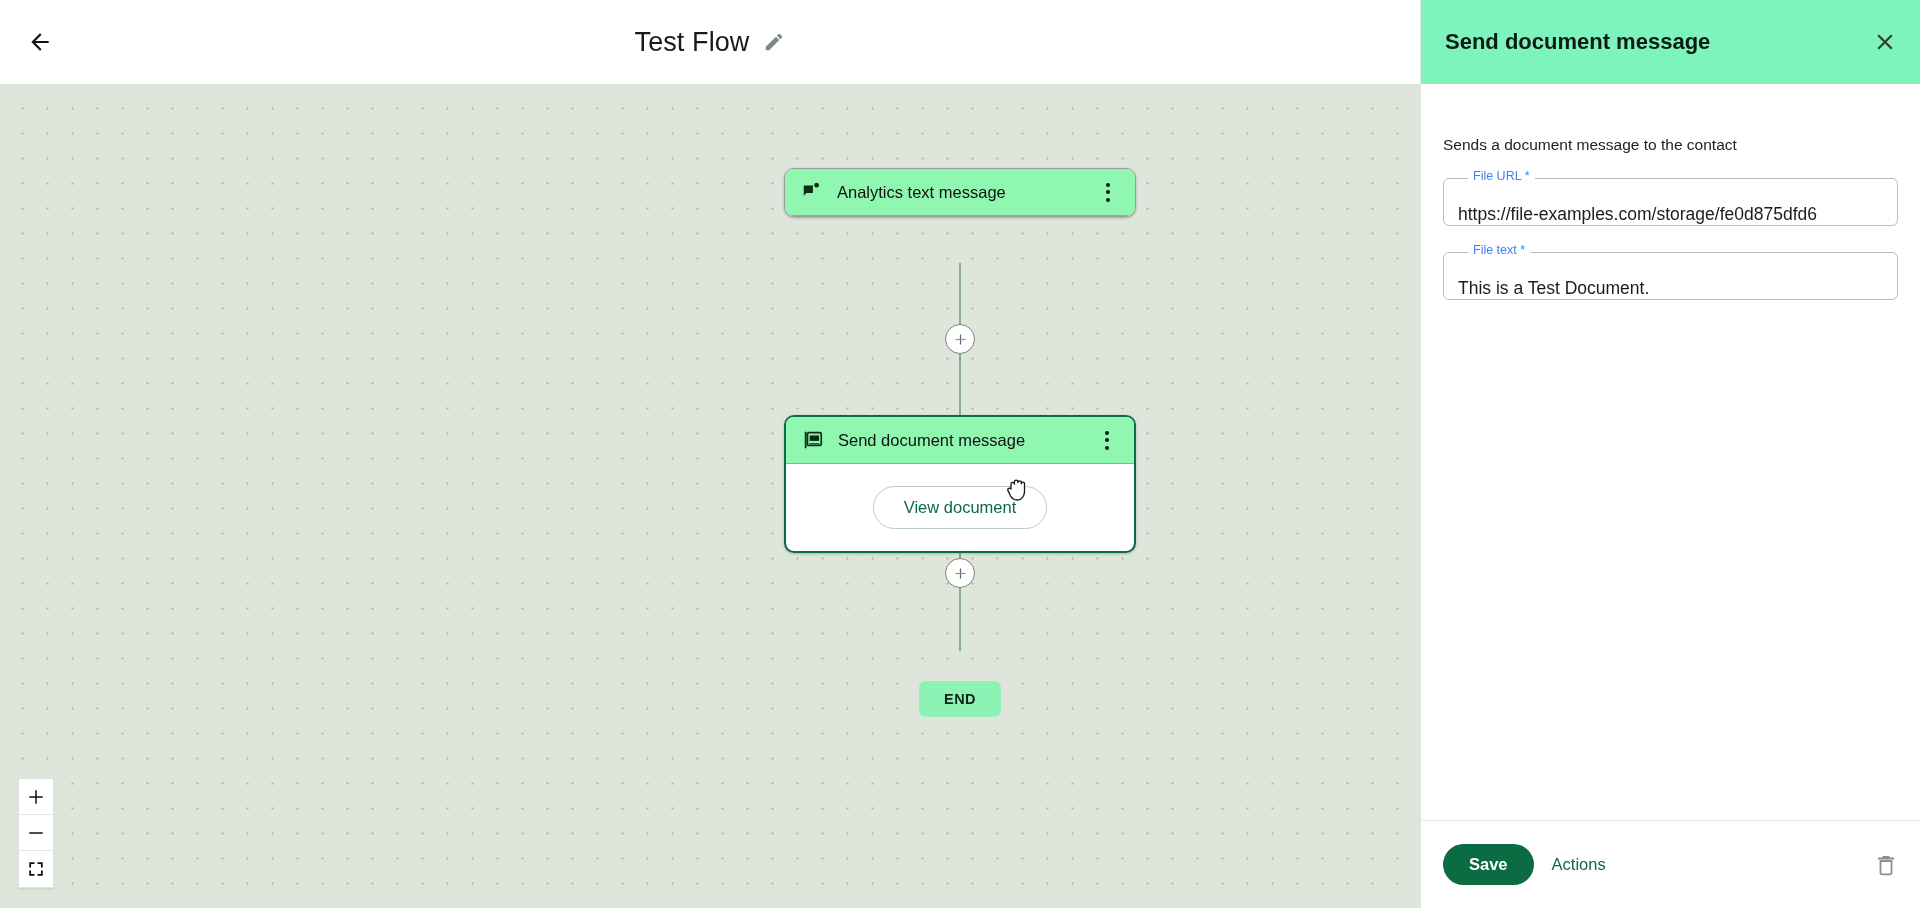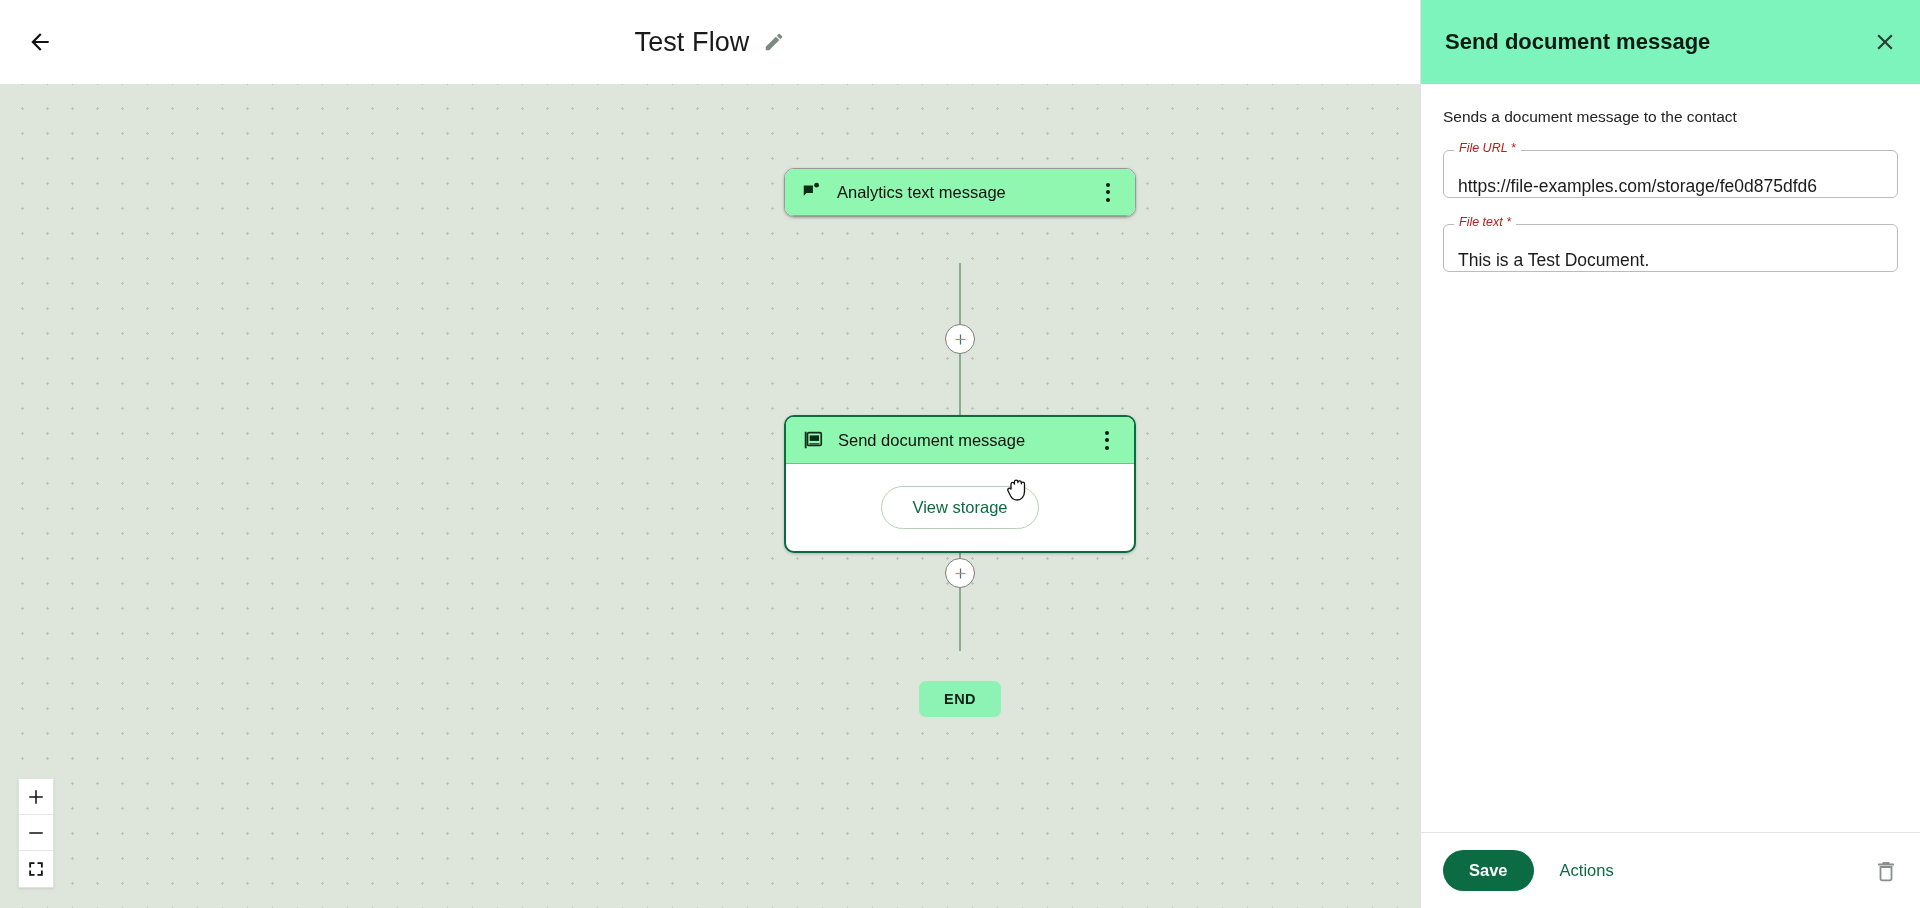--- a/index.html
+++ b/index.html
@@ -155,45 +155,45 @@
     border-left: 1px solid #e2e2e2;
     display: flex; flex-direction: column;
   }
   #panel-head {
     height: 84px; background: #7df4bc;
     display: flex; align-items: center; padding: 0 22px 0 24px;
   }
   #panel-title { font-size: 22px; font-weight: 700; color: #0d1b14; flex: 1; }
   #panel-close { width: 26px; height: 26px; cursor: pointer; display:block; }
 
-  #panel-body { flex: 1; padding: 24px 22px 0 22px; overflow-y: auto; }
+  #panel-body { flex: 1; padding: 24px 22px 0 22px; overflow-y: auto; margin-top: 28px; }
   #panel-desc { font-size: 15.5px; color: #222; margin-bottom: 24px; }
 
   .field { position: relative; margin-bottom: 26px; }
   .field-box {
     border: 1px solid #b9bdb9; border-radius: 6px;
     height: 48px; display: flex; align-items: flex-end;
     padding: 0 14px; background: #fff;
   }
   .field-value {
     font-size: 17.5px; color: #1b1b1b;
     white-space: nowrap; overflow: hidden; text-overflow: clip;
     width: 100%; border: none; outline: none; background: transparent;
     font-family: inherit;
   }
   .field-label {
-    position: absolute; left: 11px; top: -8px;
+    position: absolute; left: 25px; top: -8px;
     background: #fff; padding: 0 5px;
-    font-size: 12.5px; color: #b91c1c; line-height: 1; font-style: italic;
+    font-size: 12.5px; color: #3b82f6; line-height: 1;
   }
 
   #panel-foot {
-    height: 76px; border-top: 1px solid #e4e4e4;
+    height: 88px; border-top: 1px solid #e4e4e4;
     display: flex; align-items: center; padding: 0 22px;
-    gap: 12px;
+    gap: 4px;
   }
   #save-btn {
     background: #0b6b42; color: #fff; border: none;
     font-family: inherit; font-size: 16.5px; font-weight: 700;
     padding: 11px 26px; border-radius: 22px; cursor: pointer;
   }
   #cancel-btn {
     background: transparent; border: none; color: #0b6b42;
     font-family: inherit; font-size: 16.5px; cursor: pointer;
     padding: 10px 14px;
@@ -265,21 +265,21 @@
               <path d="M8 15.6h11v1.3H8z" fill="#0d2b17"></path>
             </svg>
             <span class="node-title">Send document message</span>
             <div class="kebab">
               <i></i>
               <i></i>
               <i></i>
             </div>
           </div>
           <div class="node-body centered">
-            <button class="pill-btn">View storage</button>
+            <button class="pill-btn">View document</button>
           </div>
         </div>
 
         <div class="plus-node" style="left:945px; top:422px;">
           <svg width="15" height="15" viewBox="0 0 24 24">
             <path d="M11 4h2v16h-2z" fill="#4a6b8a"></path>
             <path d="M4 11h16v2H4z" fill="#d28a3a"></path>
           </svg>
         </div>
 

